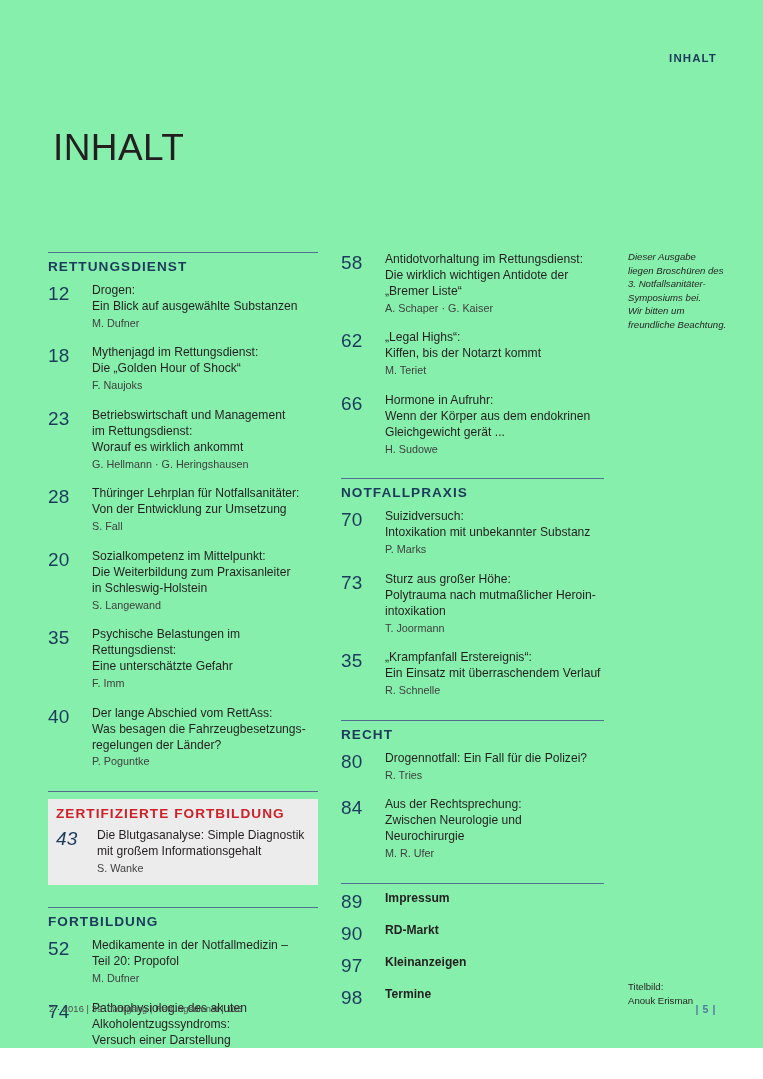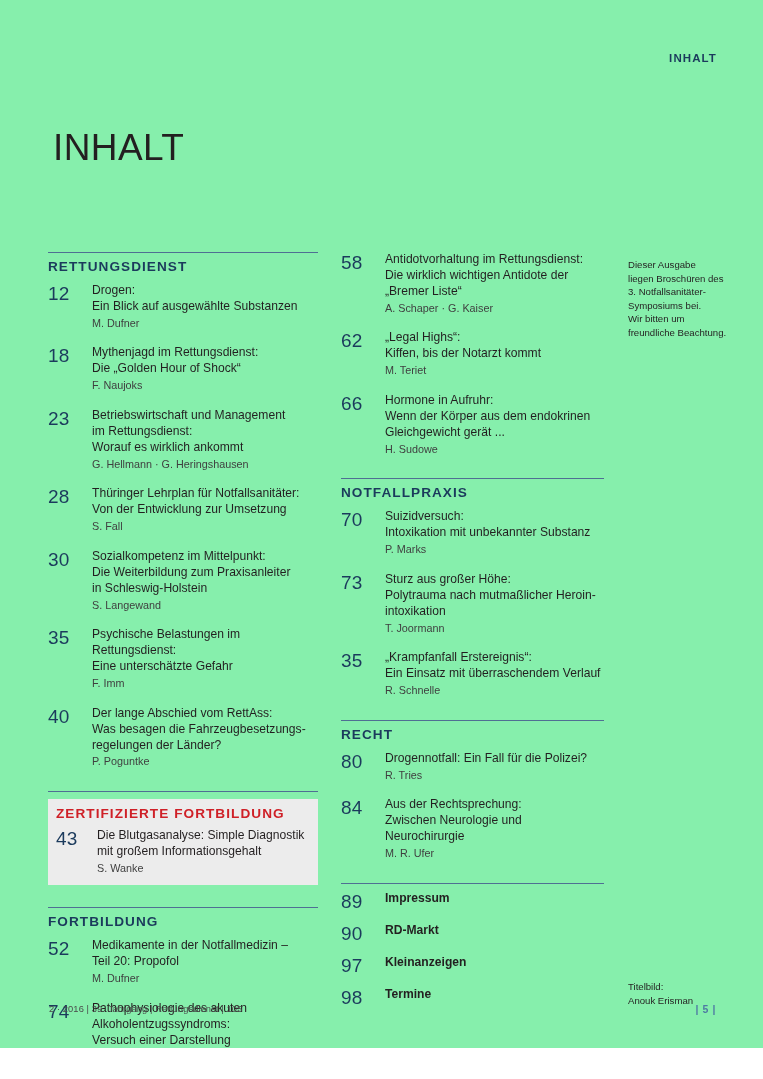--- a/index.html
+++ b/index.html
@@ -42,21 +42,21 @@
     line-height: 1;
   }
 
   
   .col {
     position: absolute;
     top: 252px;
   }
   .col-left  { left: 48px;  width: 270px; }
   .col-mid   { left: 341px; width: 263px; }
-  .col-right { left: 628px; width: 118px; top: 258px; }
+  .col-right { left: 628px; width: 118px; top: 250px; font-style: italic; }
 
   
   .rule {
     border-top: 1.6px solid #4f6f93;
     width: 100%;
     margin: 0 0 7px 0;
     height: 0;
   }
 
   .section-head {
@@ -113,21 +113,21 @@
 
   
   .cert-block {
     background: #ececec;
     padding: 8px 10px 10px 8px;
     box-sizing: border-box;
     margin-top: 5px;
   }
   .cert-block .section-head { margin-bottom: 6px; }
   .cert-block .entry { margin-bottom: 0; }
-  .cert-block .entry .pagenum { flex-basis: 41px; width: 41px; }
+  .cert-block .entry .pagenum { flex-basis: 41px; width: 41px; font-style: italic; }
 
   .block { margin-bottom: 22px; }
   .block:last-child { margin-bottom: 0; }
 
   
   .margin-note {
     font-size: 9.6px;
     line-height: 1.42;
     color: #231f20;
     font-weight: 400;
@@ -197,21 +197,21 @@
             </div>
           </div>
           <div class="entry">
             <div class="pagenum">28</div>
             <div class="body">
               <div class="title">Thüringer Lehrplan für Notfallsanitäter:<br>Von der Entwicklung zur Umsetzung</div>
               <div class="author">S. Fall</div>
             </div>
           </div>
           <div class="entry">
-            <div class="pagenum">30</div>
+            <div class="pagenum">20</div>
             <div class="body">
               <div class="title">Sozialkompetenz im Mittelpunkt:<br>Die Weiterbildung zum Praxisanleiter<br>in Schleswig-Holstein</div>
               <div class="author">S. Langewand</div>
             </div>
           </div>
           <div class="entry">
             <div class="pagenum">35</div>
             <div class="body">
               <div class="title">Psychische Belastungen im<br>Rettungsdienst:<br>Eine unterschätzte Gefahr</div>
               <div class="author">F. Imm</div>

